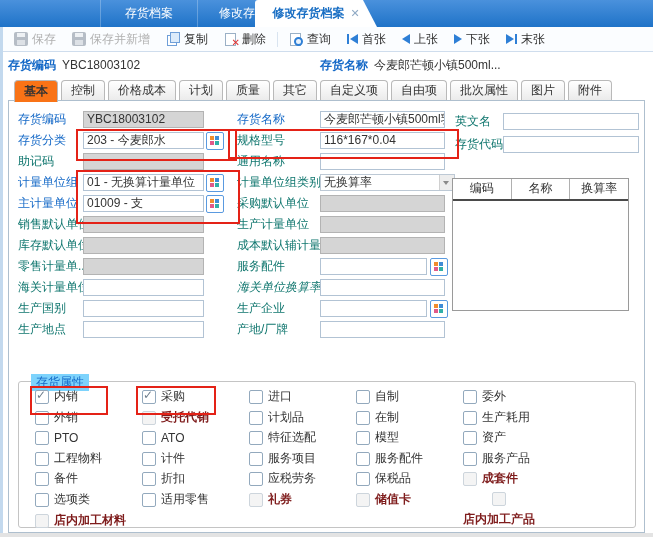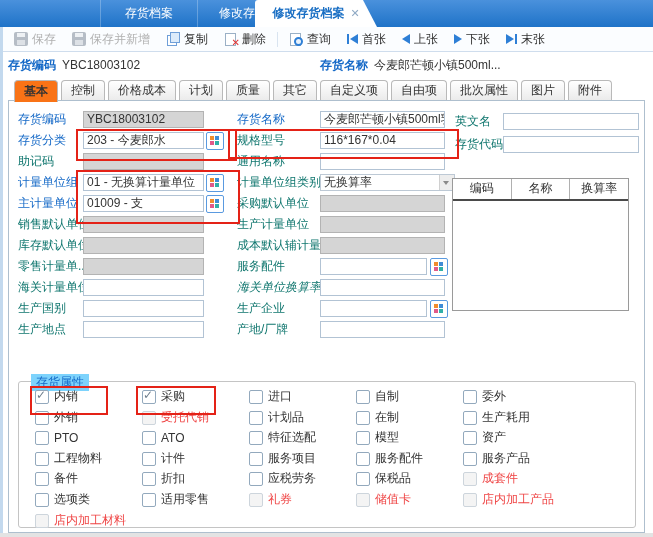--- a/index.html
+++ b/index.html
@@ -67,21 +67,21 @@
   .unit-grid{position:absolute;left:452px;top:178px;width:177px;height:133px;border:1px solid #9a9a9a;background:#fff;box-sizing:border-box;z-index:2;}
   .ug-head{display:flex;height:20px;border-bottom:2px solid #4a4a4a;}
   .ug-cell{flex:1;text-align:center;line-height:19px;border-right:1px solid #b0b0b0;overflow:hidden;white-space:nowrap;}
   .ug-cell:last-child{border-right:none;}
   
   .groupbox{position:absolute;left:18px;top:381px;width:618px;height:147px;border:1px solid #c4c4c4;border-radius:3px;box-sizing:border-box;}
   .legend{position:absolute;left:12px;top:-8px;background:#7dd3fc;padding:0 5px;color:#1569c7;white-space:nowrap;}
   .cb{position:absolute;display:flex;align-items:center;gap:5px;height:15px;white-space:nowrap;z-index:2;cursor:default;}
   .cb .box{width:12px;height:12px;border:1px solid #93a9bd;background:#fff;border-radius:2px;position:relative;flex:none;}
   .cb.checked .box::after{content:"\2713";position:absolute;left:0;top:-3px;font-size:12px;color:#6e7e8c;}
-  .cb.disabled{color:#ef4444;}
+  .cb.disabled{color:#7f1d1d;font-weight:bold;}
   .cb.disabled .box{border-color:#cdd5dc;background:#f4f4f4;}
   
   .anno{position:absolute;border:2px solid #e42217;z-index:10;pointer-events:none;}
 </style>
 </head>
 <body>
 
 <div class="tabbar">
   <div class="wtab wtab-n1">存货档案</div>
   <div class="wtab wtab-n2">修改存货档案</div>
@@ -344,21 +344,21 @@
       <span>资产</span>
     </div>
     <div class="cb" style="left: 463px; top: 451px;">
       <span class="box"></span>
       <span>服务产品</span>
     </div>
     <div class="cb disabled" style="left: 463px; top: 471px; text-align: center;">
       <span class="box"></span>
       <span>成套件</span>
     </div>
-    <div class="cb disabled" style="left: 463px; top: 492px;">
+    <div class="cb disabled" style="left: 463px; top: 492px; flex-direction: column;">
       <span class="box"></span>
       <span>店内加工产品</span>
     </div>
   </div>
 
 <div class="anno" style="left:76px;top:129px;width:157px;height:28px;"></div>
 <div class="anno" style="left:228px;top:129px;width:227px;height:26px;"></div>
 <div class="anno" style="left:76px;top:170px;width:160px;height:50px;"></div>
 <div class="anno" style="left:30px;top:386px;width:74px;height:25px;"></div>
 <div class="anno" style="left:136px;top:386px;width:76px;height:25px;"></div>

